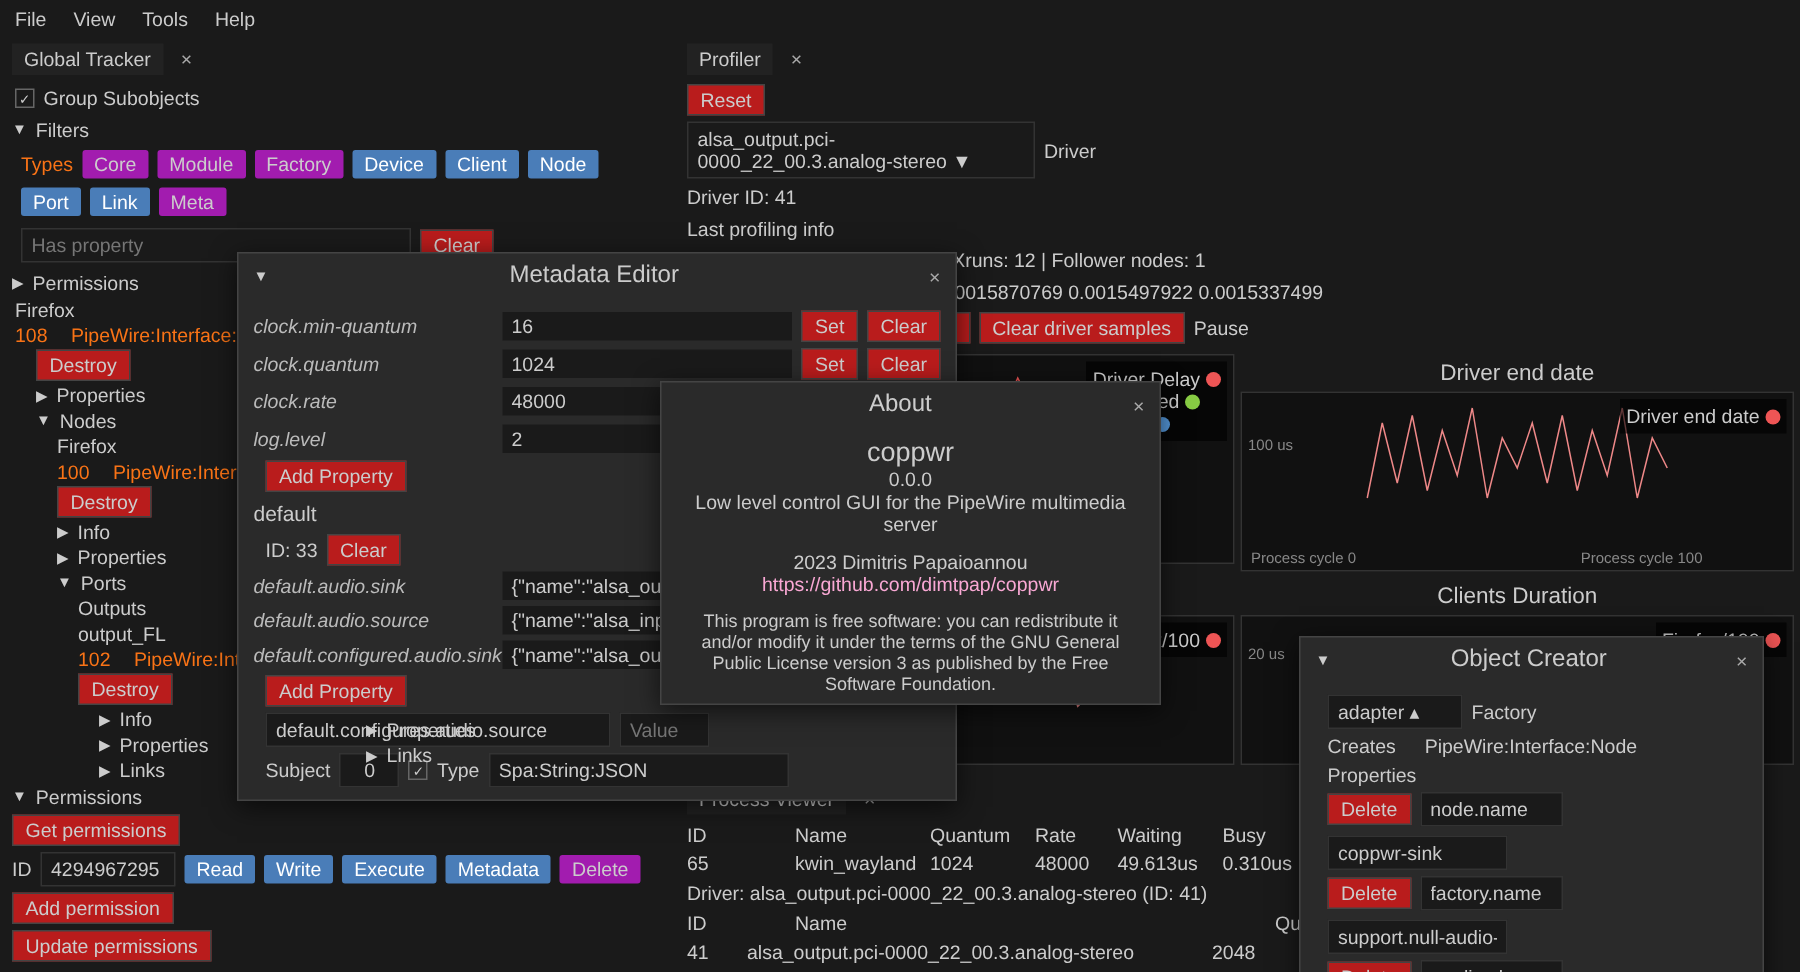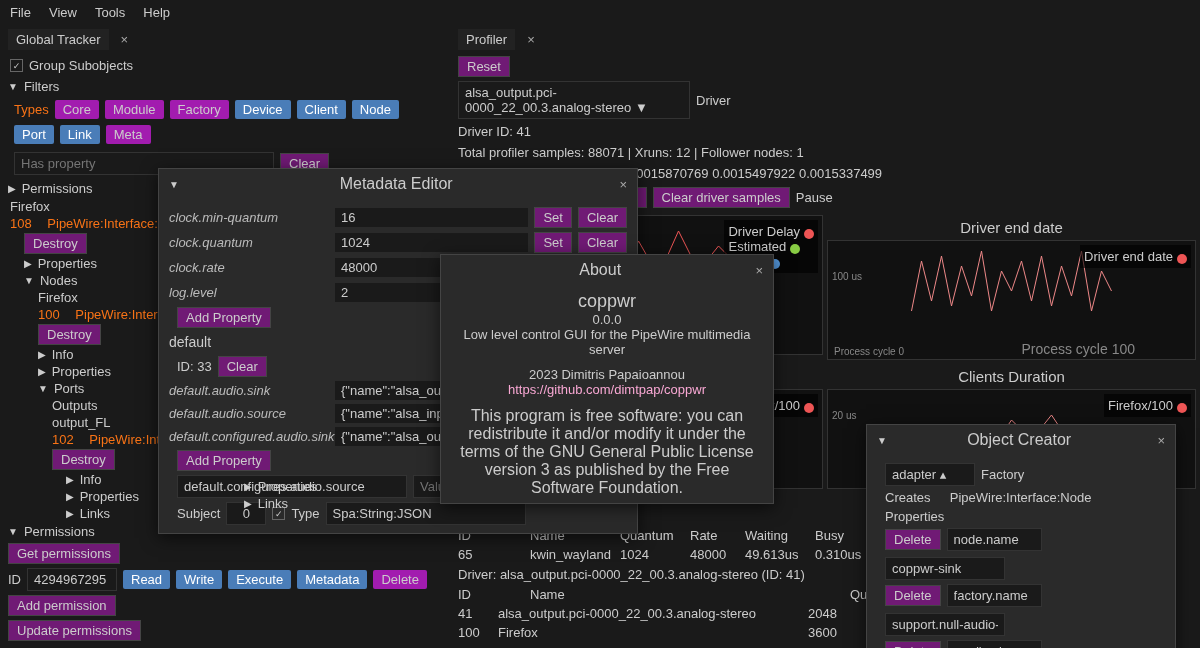--- a/index.html
+++ b/index.html
@@ -15,33 +15,33 @@
 .section { padding: 3px 8px; }
 .checkbox-row { display: flex; align-items: center; gap: 6px; padding: 4px 10px; }
 .checkbox { width: 13px; height: 13px; border: 1px solid #666; display: inline-flex; align-items: center; justify-content: center; font-size: 9px; }
 .collapse { display: flex; align-items: center; gap: 6px; padding: 2px 8px; }
 .tri { font-size: 10px; }
 .filter-row { display: flex; gap: 6px; padding: 4px 14px; flex-wrap: wrap; align-items: center; }
 .pill { padding: 2px 8px; background: #a21caf; border-radius: 2px; cursor: pointer; }
 .pill.active { background: #4a7db8; color: #fff; }
 .input { background: #1a1a1a; border: 1px solid #333; padding: 3px 6px; color: #ccc; }
 .input-wide { width: 260px; }
-.btn { background: #701a75; border: 1px solid #444; padding: 2px 8px; color: #ccc; cursor: pointer; }
+.btn { background: #b91c1c; border: 1px solid #444; padding: 2px 8px; color: #ccc; cursor: pointer; }
 .tree { padding-left: 10px; }
 .tree-row { display: flex; align-items: center; gap: 6px; padding: 1px 0; }
 .indent1 { padding-left: 14px; }
 .indent2 { padding-left: 28px; }
 .indent3 { padding-left: 42px; }
 .indent4 { padding-left: 56px; }
 .label-dim { color: #f97316; }
 .row { display: flex; align-items: center; gap: 6px; padding: 2px 8px; flex-wrap: wrap; }
 .graph { background: #111; border: 1px solid #333; position: relative; overflow: hidden; }
 .graph-title { text-align: center; padding: 4px; font-size: 15px; }
 .legend { position: absolute; top: 4px; right: 4px; background: rgba(0,0,0,.6); padding: 4px; font-size: 11px; }
-.legend-item { display: flex; align-items: flex-end; gap: 4px; }
+.legend-item { display: flex; align-items: center; gap: 4px; }
 .dot { width: 10px; height: 10px; border-radius: 50%; }
 .graphs { display: grid; grid-template-columns: 1fr 1fr; gap: 4px; padding: 4px; }
 .float { position: absolute; background: #2a2a2a; border: 1px solid #444; box-shadow: 0 4px 16px rgba(0,0,0,.6); }
 .float-title { display: flex; align-items: center; padding: 6px 10px; }
 .float-title .title { flex: 1; text-align: center; font-size: 16px; }
 .float-body { padding: 6px 10px; }
 .kv-row { display: flex; align-items: center; gap: 6px; padding: 2px 0; }
 .kv-key { width: 160px; color: #bbb; font-style: italic; }
 .kv-val { flex: 1; background: #1a1a1a; padding: 2px 6px; }
 .link { color: #f9a8d4; }
@@ -191,20 +191,21 @@
       <span class="close-x">×</span>
     </div>
     <div class="row">
         <button class="btn">Reset</button>
       </div>
     <div class="row">
       <span class="input" style="width:232px"><span>alsa_output.pci-0000_22_00.3.analog-stereo</span> ▼</span>
       <span>Driver</span>
     </div>
     <div class="section">Driver ID: 41</div>
+    <div class="section">Last profiling info</div>
     <div class="section">Total profiler samples: 88071 | Xruns: 12 | Follower nodes: 1</div>
     <div class="section">Quantum: 2048 | CPU Load: 0.0015870769 0.0015497922 0.0015337499</div>
     <div class="row">
       <span>Profilings</span>
       <span class="input" style="width:40px;text-align:center">250</span>
       <button class="btn">Reset plots</button>
       <button class="btn"><span>Clear</span> <span>driver samples</span></button>
       <span>Pause</span>
     </div>
 
@@ -239,21 +240,21 @@
               <div class="legend-item">
                 <span>Driver end date</span>
                 <span class="dot" style="background:#e55"></span>
               </div>
             </div>
           <div style="position:absolute;left:4px;top:30px;font-size:10px;color:#888">100 us</div>
           <svg class="spark" viewBox="0 0 200 80">
               <polyline points="0,70 10,20 20,60 30,15 40,65 50,25 60,55 70,10 80,70 90,30 100,50 110,20 120,60 130,15 140,65 150,25 160,55 170,10 180,70 190,30 200,50" stroke="#e88" fill="none"></polyline>
             </svg>
           <div style="position:absolute;bottom:2px;left:6px;font-size:10px;color:#888">Process cycle 0</div>
-          <div style="position:absolute;bottom:2px;right:60px;font-size:14px;color:#888">Process cycle 100</div>
+          <div style="position:absolute;bottom:2px;right:60px;font-size:10px;color:#888">Process cycle 100</div>
         </div>
       </div>
       <div>
         <div class="graph-title">Scheduling Latency</div>
         <div class="graph" style="height:100px">
           <div class="legend">
               <div class="legend-item">
                 <span>Firefox/100</span>
                 <span class="dot" style="background:#e55"></span>
               </div>
@@ -411,21 +412,21 @@
   <div class="float-title">
     <span class="title">About</span>
     <span class="close-x">×</span>
   </div>
   <div class="float-body" style="text-align:center">
     <div style="font-size:18px;font-weight:500">coppwr</div>
     <div>0.0.0</div>
     <div>Low level control GUI for the PipeWire multimedia server</div>
     <div style="margin-top:10px">2023 Dimitris Papaioannou</div>
     <div><a class="link">https://github.com/dimtpap/coppwr</a></div>
-    <div style="margin-top:10px;font-size:16px">This program is free software: you can redistribute it and/or modify it under the terms of the GNU General Public License version 3 as published by the Free Software Foundation.</div>
+    <div style="margin-top:10px;font-size:12px">This program is free software: you can redistribute it and/or modify it under the terms of the GNU General Public License version 3 as published by the Free Software Foundation.</div>
   </div>
 </div>
 
 <div class="float" style="left:866px; top:424px; width:310px">
   <div class="float-title">
     <span class="tri">▼</span>
     <span class="title">Object Creator</span>
     <span class="close-x">×</span>
   </div>
   <div class="float-body">

